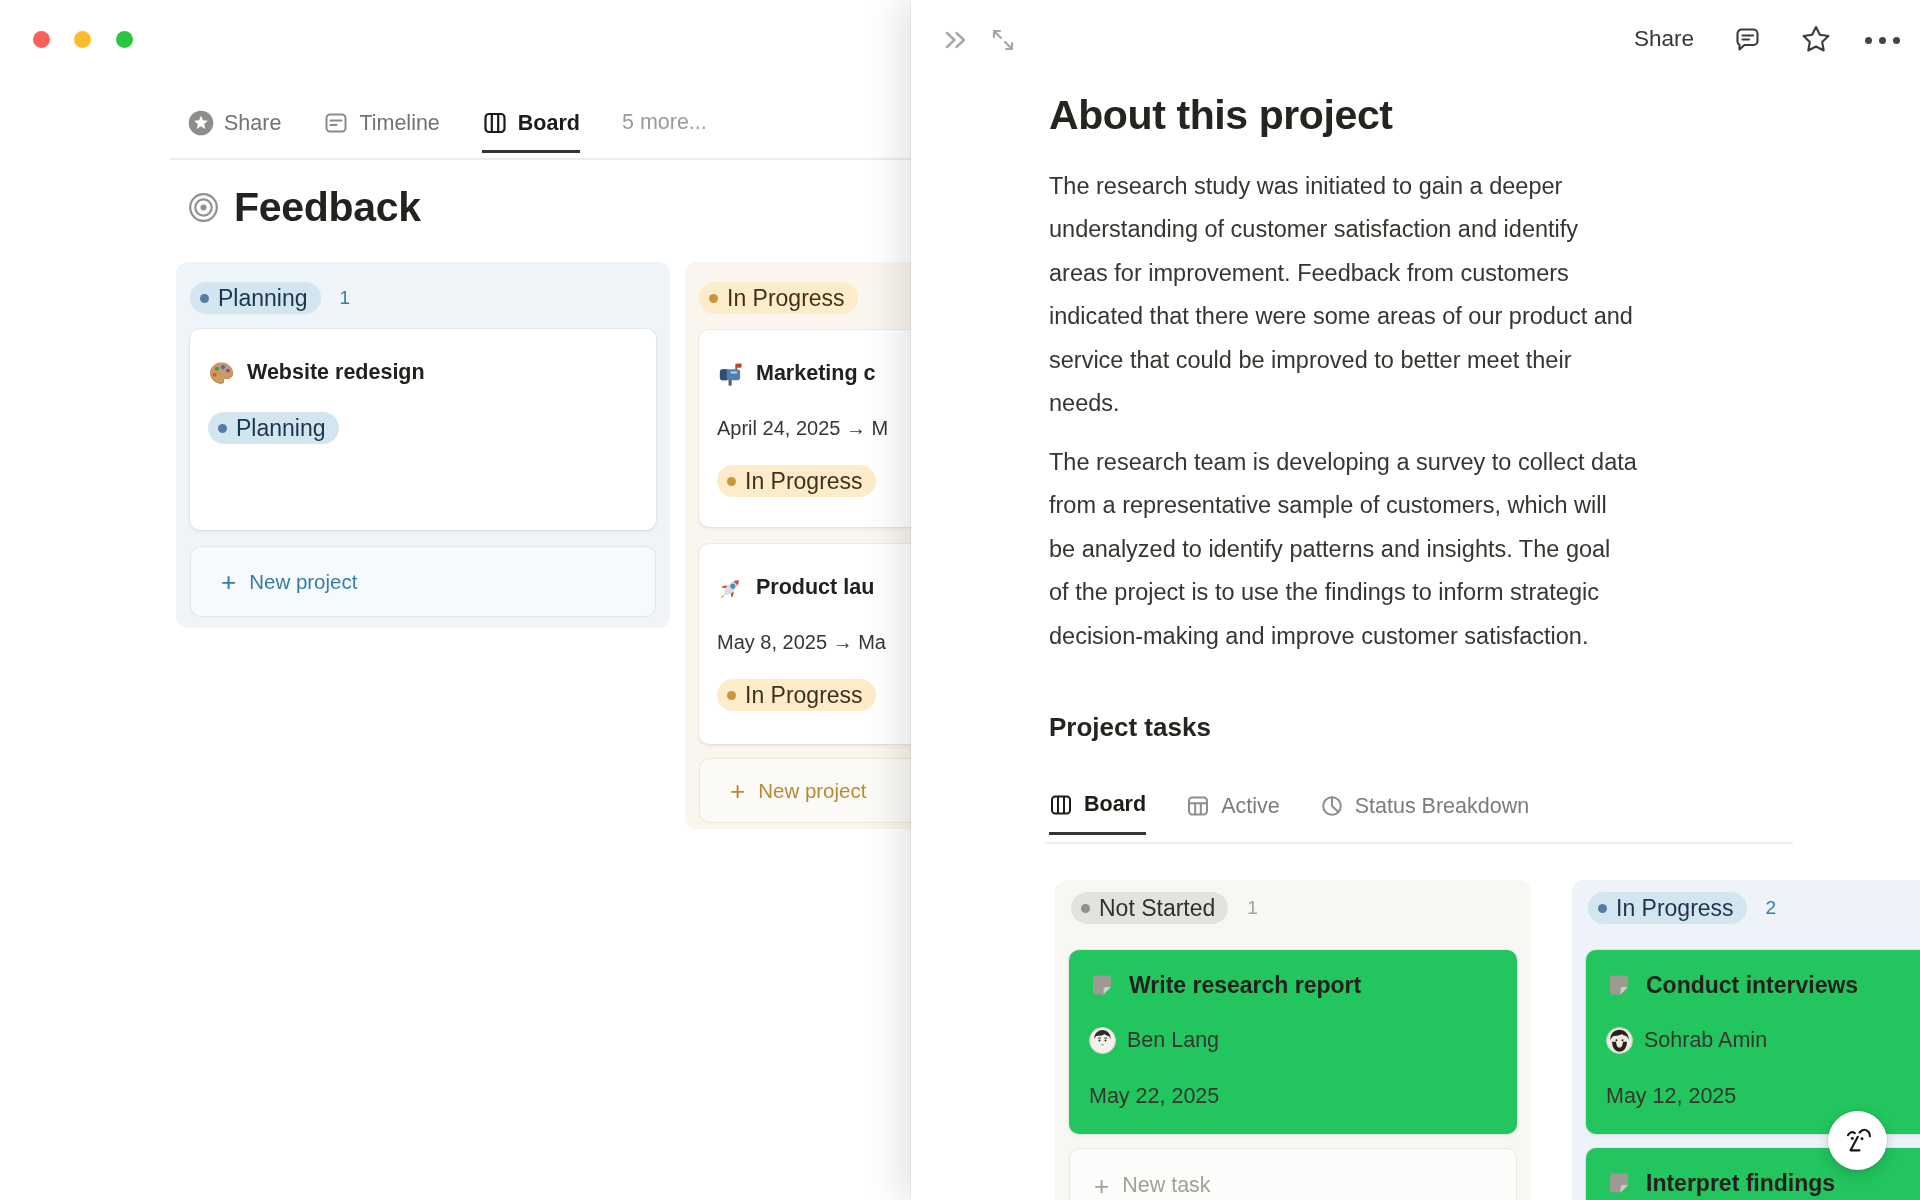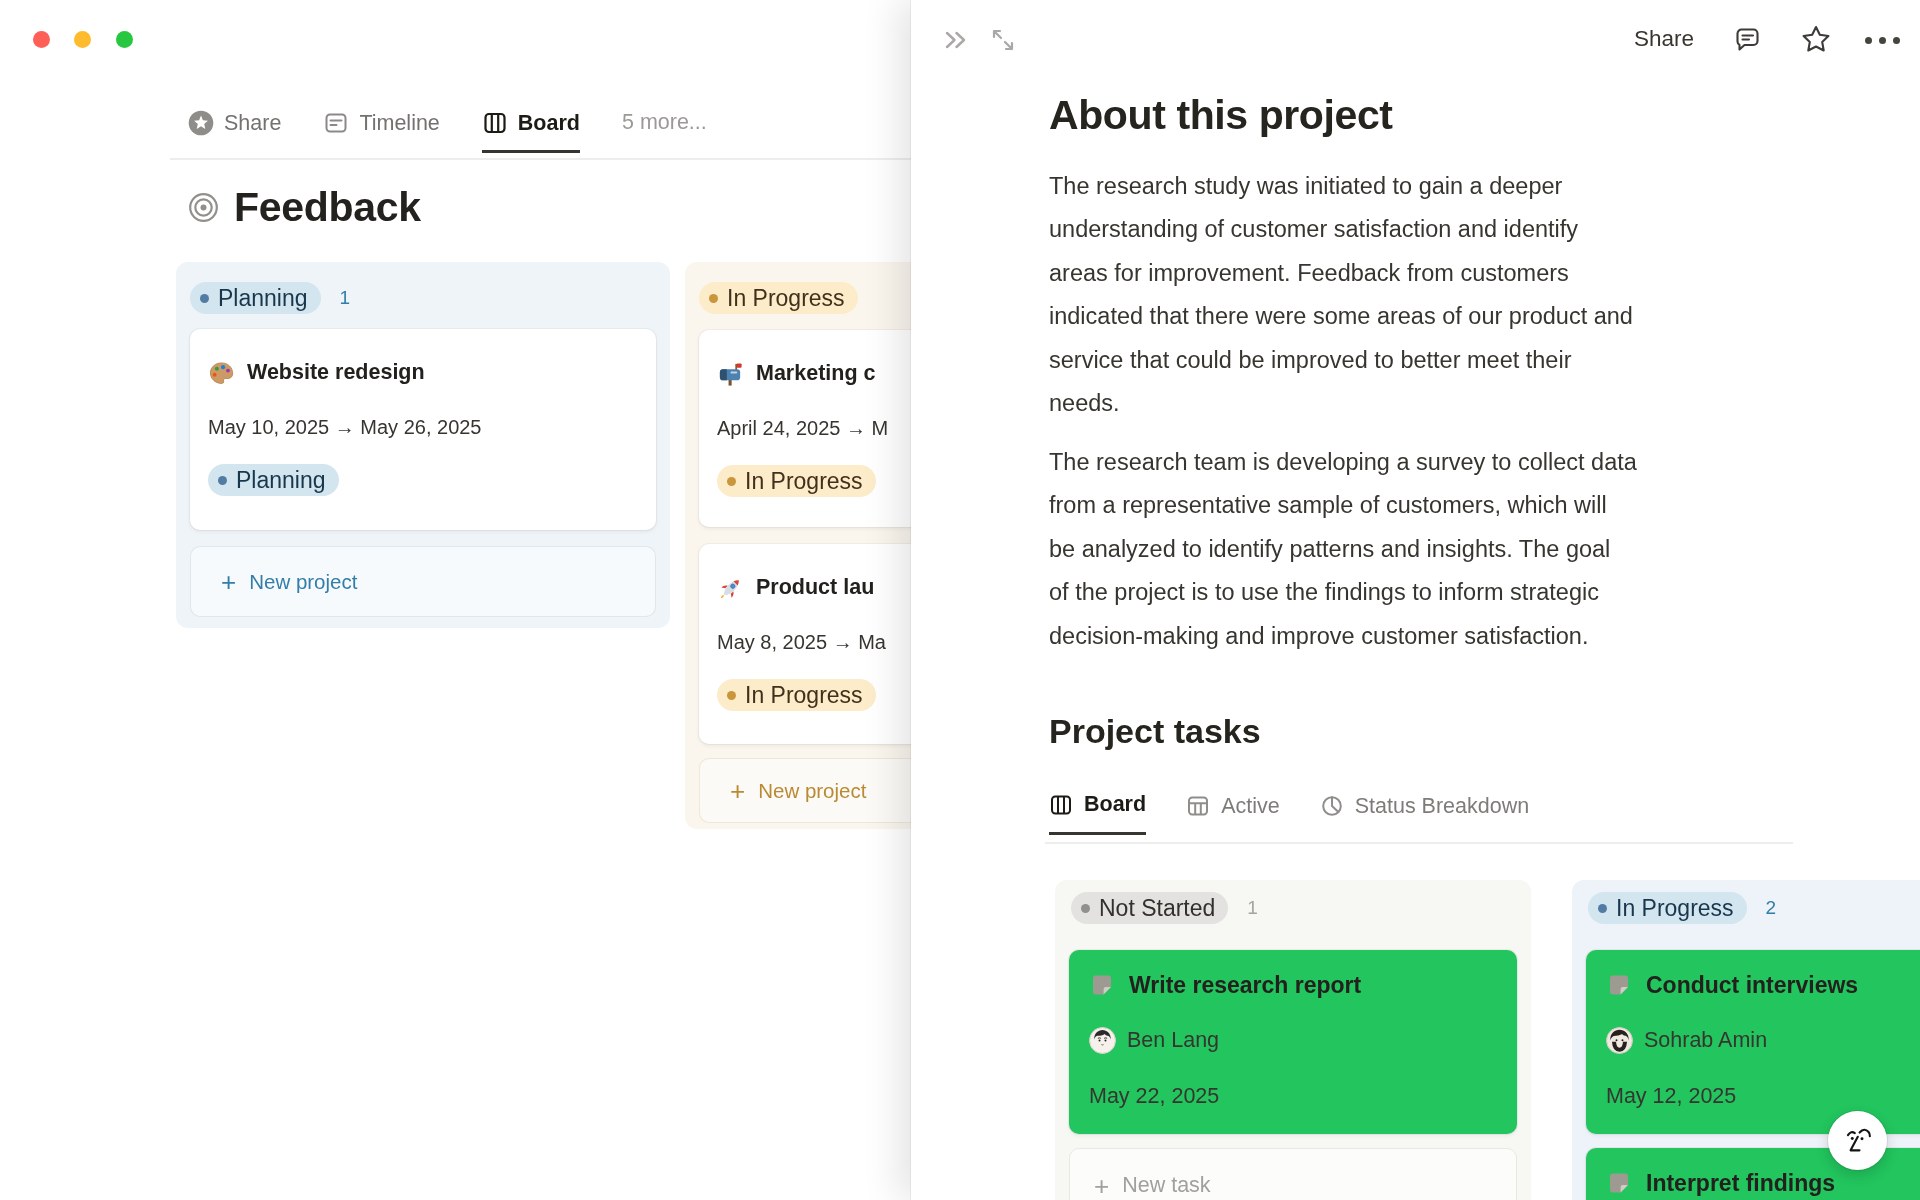--- a/index.html
+++ b/index.html
@@ -51,21 +51,21 @@
 
   
   .panel{position:absolute;left:911px;top:0;width:1009px;height:1200px;background:#fff;
          box-shadow:-1px 0 0 rgba(0,0,0,.05),-14px 0 34px rgba(0,0,0,.10);overflow:hidden}
   .pbtn{position:absolute;display:flex;align-items:center;justify-content:center;cursor:pointer}
   .share{position:absolute;left:723px;top:26px;font-size:22.5px;color:#37352f;cursor:pointer}
   .panel-h1{position:absolute;left:138px;top:92px;margin:0;font-size:41px;font-weight:700;
             color:#26241f;letter-spacing:-.4px}
   .panel-p{position:absolute;left:138px;width:800px;margin:0;font-size:23.5px;line-height:43.4px;
            color:#37352f;white-space:pre-line}
-  .panel-h2{position:absolute;left:138px;top:712px;margin:0;font-size:34px;font-weight:700;color:#26241f}
+  .panel-h2{position:absolute;left:138px;top:712px;margin:0;font-size:26px;font-weight:700;color:#26241f}
   .ptabs{position:absolute;left:138px;top:792px;display:flex;gap:40px}
   .ptab{display:flex;align-items:center;gap:11px;font-size:21.5px;color:#7d7c78;
         padding-bottom:15px;cursor:pointer;white-space:nowrap}
   .ptab .picon{width:24px;height:24px;display:inline-flex}
   .ptab.active{color:#1d1b16;font-weight:700;border-bottom:3px solid #37352f}
   .ptabs-divider{position:absolute;left:134px;top:842px;width:748px;height:2px;background:#ededec}
 
   .tcol{position:absolute;border-radius:12px}
   .tcard{position:absolute;background:#22c55e;border-radius:10px;box-sizing:border-box;cursor:pointer;
          box-shadow:0 0 0 1px rgba(15,15,15,.05),0 2px 4px rgba(15,15,15,.05);padding:22px 20px 0}
@@ -148,21 +148,20 @@
       <svg width="27" height="27" viewBox="0 0 28 28">
           <path d="M14 3 C7.2 3 2.5 7.8 2.5 13.4 C2.5 19.4 7.6 24.3 14 24.3 c1.9 0 2.7-1.1 2.2-2.4 c-.5-1.6 .3-2.7 2.1-2.7 h2.5 c2.8 0 4.8-2.3 4.8-5.1 C25.6 7.6 20.6 3 14 3 z" fill="#cd9a66" stroke="#b07b42" stroke-width=".8"></path>
       <circle cx="9.2" cy="9" r="2.1" fill="#2f9e44"></circle>
           <circle cx="15.6" cy="7.4" r="2.1" fill="#1c7ed6"></circle>
       <circle cx="20.7" cy="11" r="2" fill="#9c36b5"></circle>
           <circle cx="6.9" cy="15.3" r="2" fill="#e8590c"></circle>
         </svg>
     </span>
     <span>Website redesign</span>
   </div>
-  <div class="cdate">May 10, 2025 → May 26, 2025</div>
   <span class="pill p-blue">
     <span class="dot"></span>
     <span>Planning</span>
   </span>
 </div>
 
 <div class="ghost g-blue" style="left:190px;top:546px;width:466px;height:71px">
   <span class="plus">+</span>
   <span>New project</span>
 </div>

